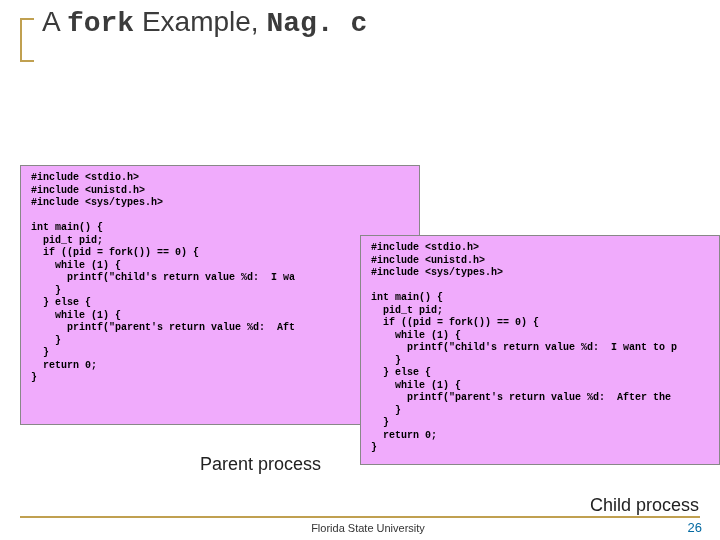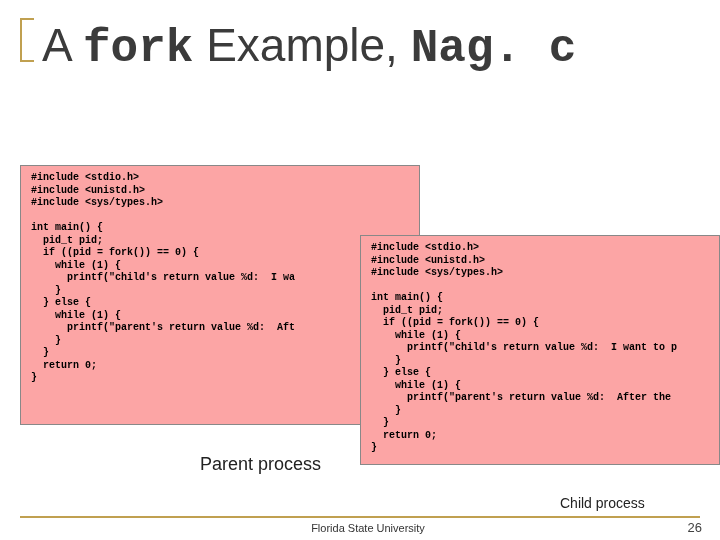--- a/index.html
+++ b/index.html
@@ -23,34 +23,34 @@
     left: 20px;
     top: 18px;
     width: 12px;
     height: 40px;
     border: 2px solid #c0a050;
     border-right: none;
   }
   .title {
     position: absolute;
     left: 42px;
-    top: 18px;
-    font-size: 46px;
+    top: 6px;
+    font-size: 28px;
     color: #3b3b3b;
   }
   .title .word {
     font-family: Arial, sans-serif;
   }
   .title .mono {
     font-family: "Courier New", monospace;
     font-weight: bold;
   }
   .codebox {
     position: absolute;
-    background: #fca5a5;
+    background: #f0abfc;
     border: 1px solid #888;
     font-family: "Courier New", monospace;
     font-size: 10px;
     line-height: 1.25;
     padding: 6px 10px 6px 10px;
     box-sizing: border-box;
     white-space: pre;
     overflow: hidden;
     color: #000;
   }
@@ -72,23 +72,23 @@
   .label-left {
     position: absolute;
     left: 200px;
     top: 430px;
     font-size: 18px;
     color: #222;
     margin-top: 24px;
   }
   .label-right {
     position: absolute;
-    left: 560px;
+    left: 590px;
     top: 495px;
-    font-size: 14px;
+    font-size: 18px;
     color: #222;
   }
   .hr {
     position: absolute;
     left: 20px;
     top: 516px;
     width: 680px;
     height: 2px;
     background: #c0a050;
   }
@@ -99,21 +99,21 @@
     top: 522px;
     text-align: center;
     font-size: 11px;
     color: #333;
   }
   .pagenum {
     position: absolute;
     right: 18px;
     top: 520px;
     font-size: 13px;
-    color: #404040;
+    color: #0369a1;
     margin-left: 21px;
   }
 </style>
 </head>
 <body>
 
 <div class="slide">
 
   <div class="title-accent"></div>
 

